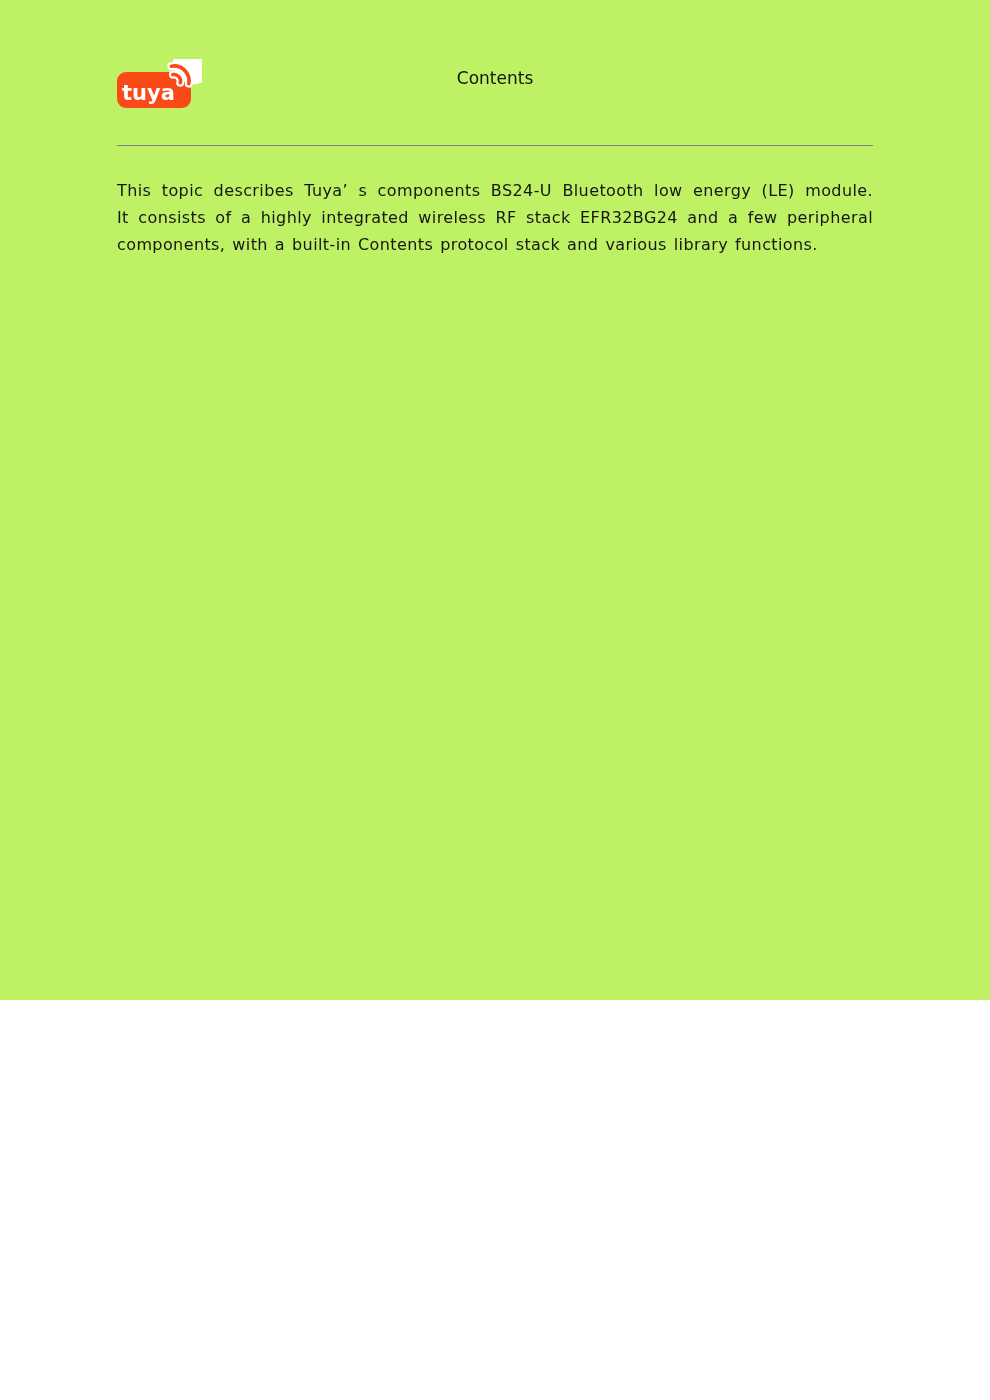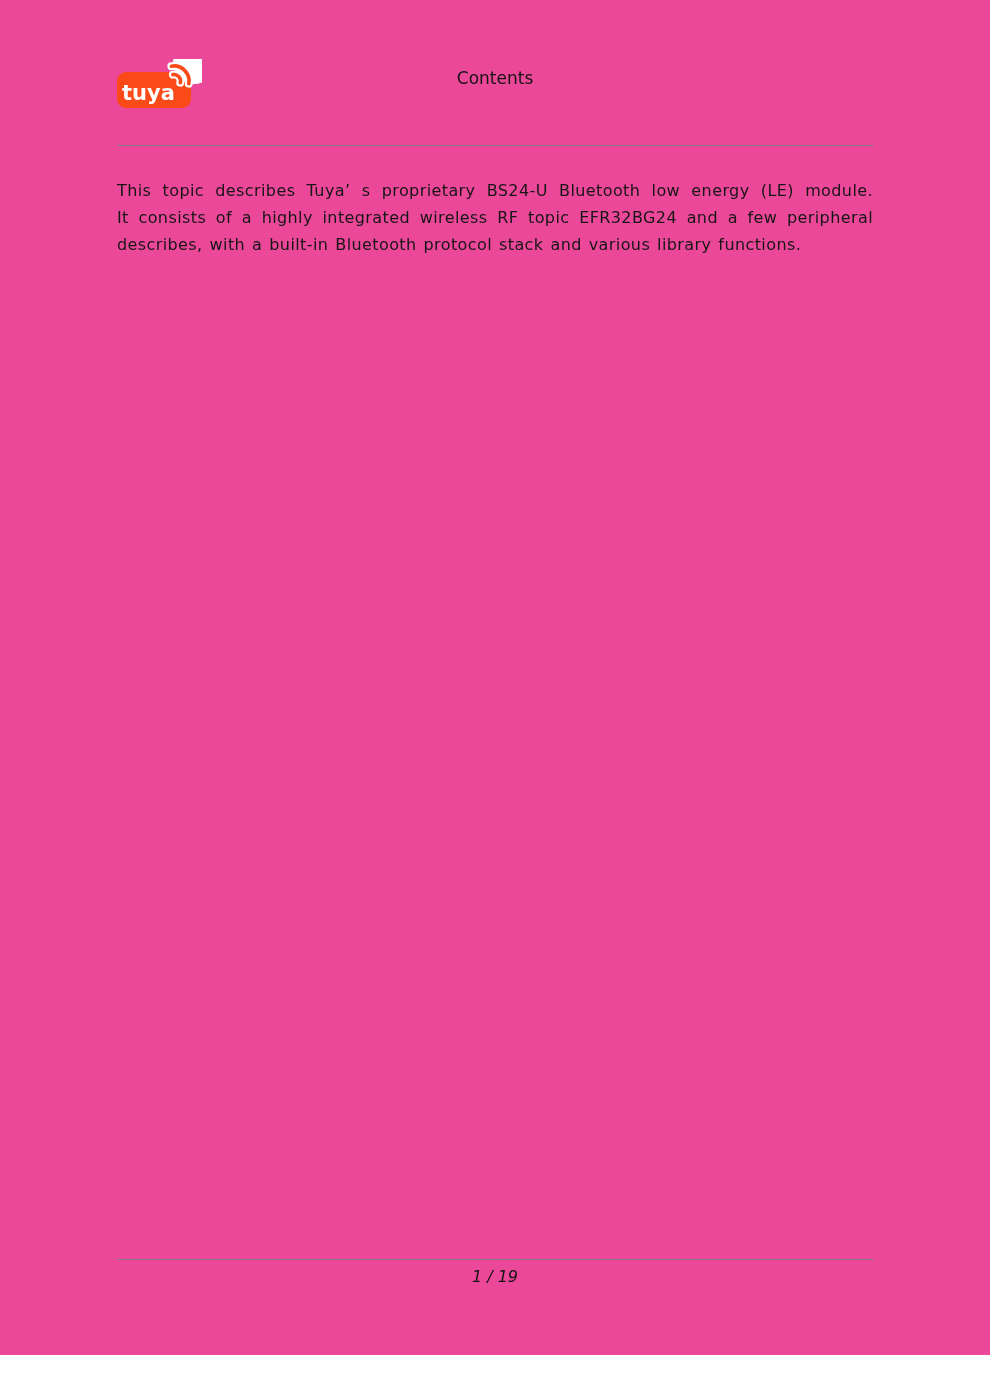--- a/index.html
+++ b/index.html
@@ -3,22 +3,22 @@
 <meta charset="utf-8">
 <style>
   html, body {
     margin: 0;
     padding: 0;
     background: #ffffff;
   }
   .page {
     position: relative;
     width: 990px;
-    height: 1355px;
-    background: #ec4899;
+    height: 1000px;
+    background: #bef264;
     overflow: hidden;
     font-family: "DejaVu Sans", sans-serif;
     color: #161616;
   }
 
   
   .logo {
     position: absolute;
     left: 116px;
     top: 59px;
@@ -112,21 +112,21 @@
       <path class="sig" d="M 72.8 24.6 A 15 15 0 0 0 55.4 7.2"></path>
       <path class="sig" d="M 64.3 23.7 A 6.5 6.5 0 0 0 56.9 15.6"></path>
     </g>
     <text class="wordmark" x="6" y="41">tuya</text>
   </svg>
 
   <div class="header-title">Contents</div>
   <div class="rule rule-top"></div>
 
   <div class="paragraph">
-    <div class="pline just">This topic describes Tuya’ s proprietary BS24-U Bluetooth low energy (LE) module.</div>
-    <div class="pline just">It consists of a highly integrated wireless RF topic EFR32BG24 and a few peripheral</div>
-    <div class="pline">describes, with a built-in Bluetooth protocol stack and various library functions.</div>
+    <div class="pline just">This topic describes Tuya’ s components BS24-U Bluetooth low energy (LE) module.</div>
+    <div class="pline just">It consists of a highly integrated wireless RF stack EFR32BG24 and a few peripheral</div>
+    <div class="pline">components, with a built-in Contents protocol stack and various library functions.</div>
   </div>
 
   <div class="rule rule-bottom"></div>
   <div class="footer-page">1 / 19</div>
 
 </div>
 
 </body></html>

